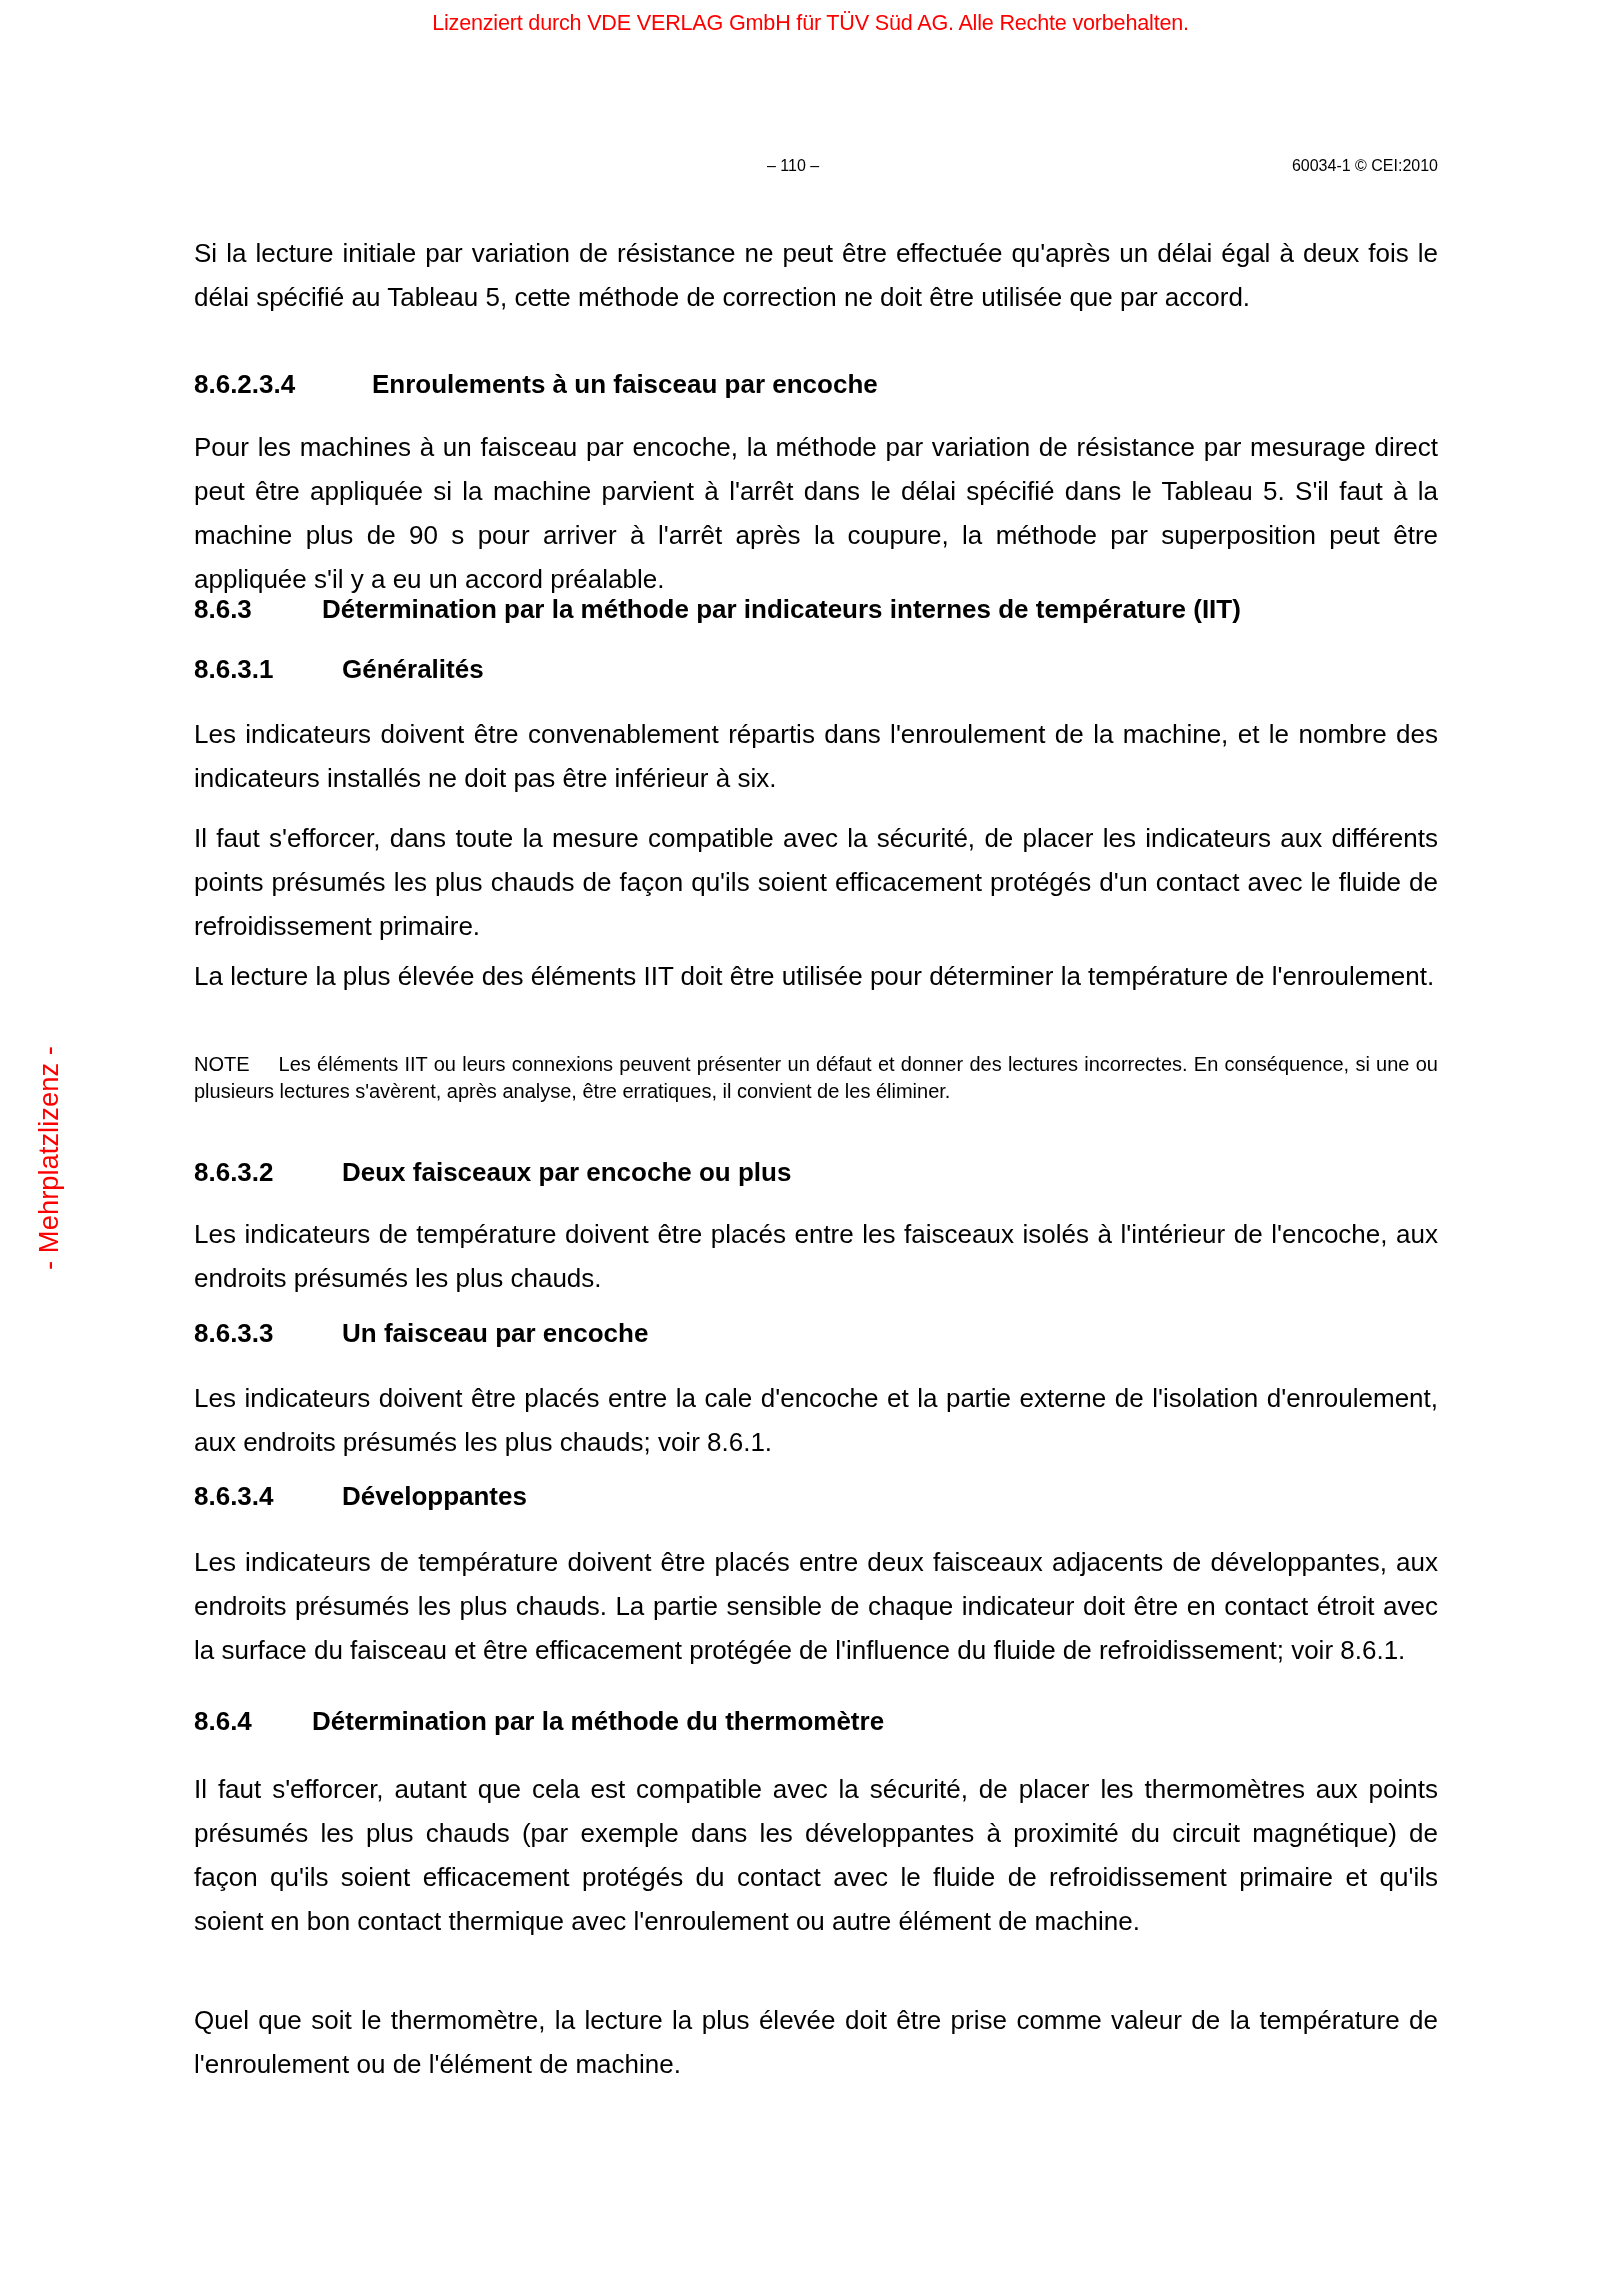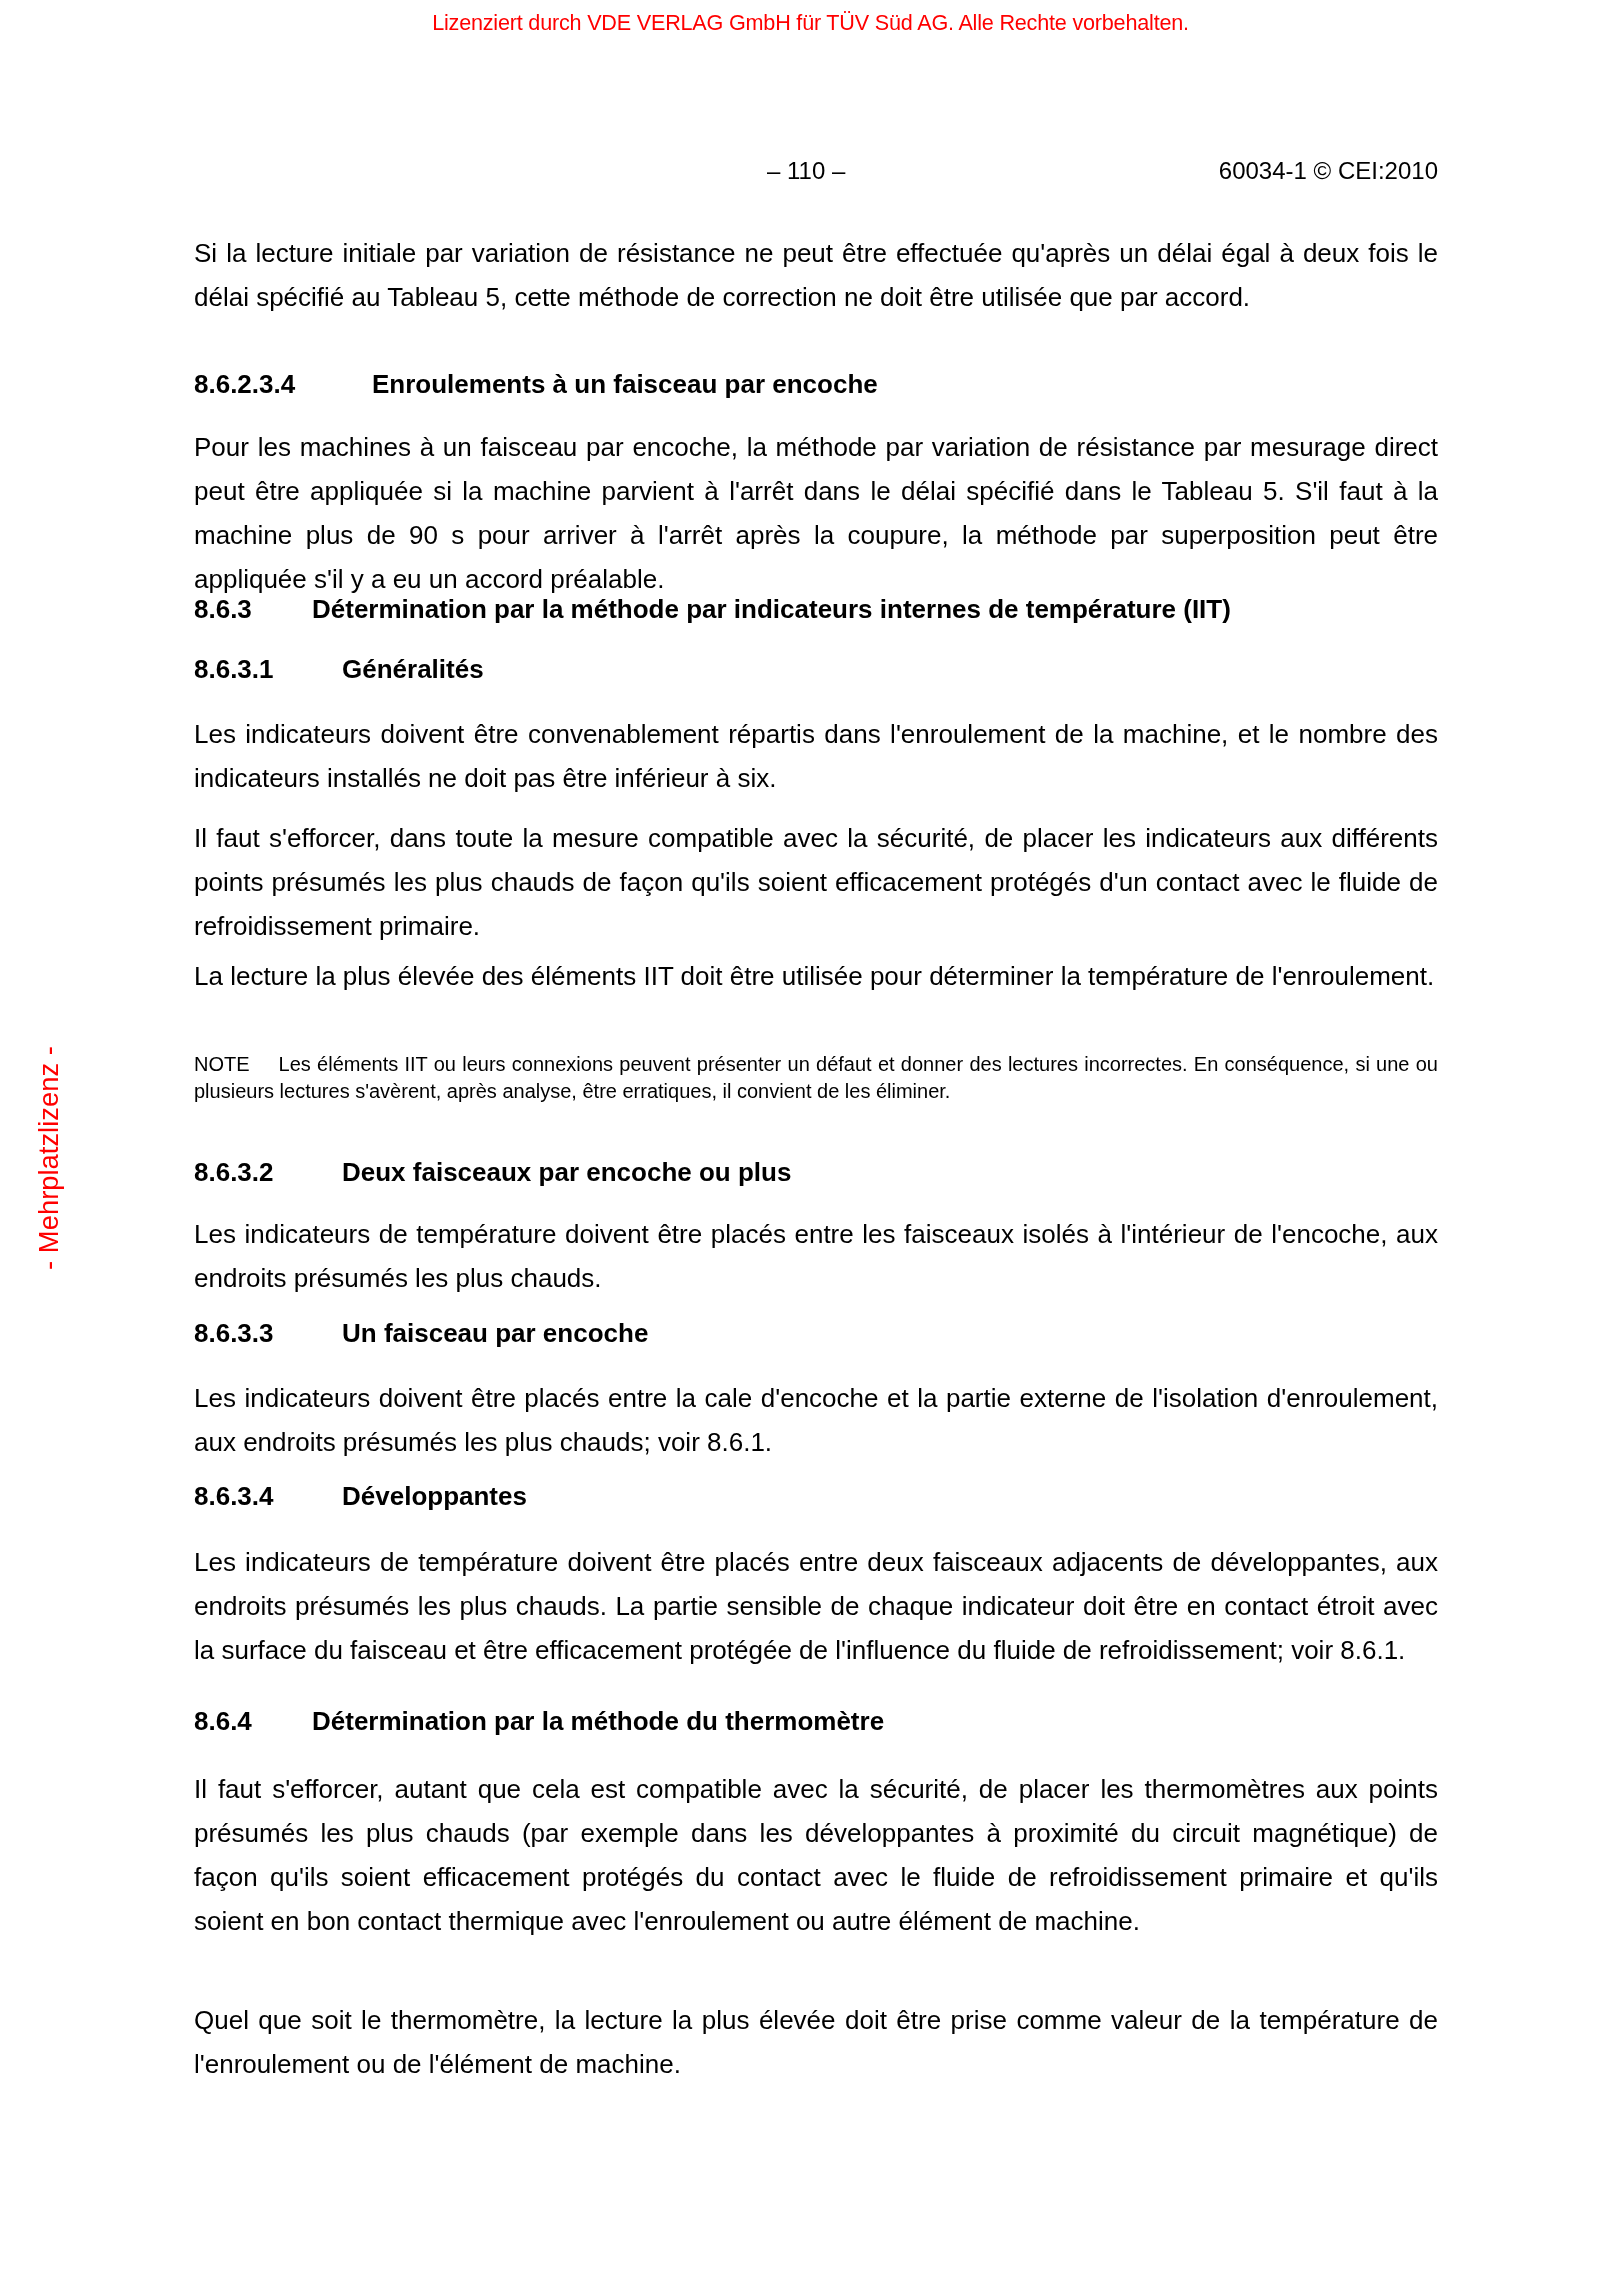--- a/index.html
+++ b/index.html
@@ -2,21 +2,21 @@
 <html><head>
 <meta charset="utf-8">
 <style>
   html, body { margin: 0; padding: 0; background: #ffffff; }
   body { width: 1621px; height: 2293px; position: relative; overflow: hidden;
          font-family: "Liberation Sans", sans-serif; color: #000; }
   .license { position: absolute; top: 9.8px; left: 0; width: 1621px; text-align: center;
              color: #ff0000; font-size: 21.6px; font-family: "Liberation Sans", sans-serif; letter-spacing: -0.2px; }
   .side { position: absolute; left: 49px; top: 1158px; transform: translate(-50%, -50%) rotate(-90deg);
           white-space: nowrap; color: #ff0000; font-size: 27.4px; font-family: "Liberation Sans", sans-serif; }
-  .header { position: absolute; top: 157px; left: 194px; width: 1244px; height: 33px; font-size: 24px; }
+  .header { position: absolute; top: 157px; left: 194px; width: 1244px; height: 33px; font-size: 16px; }
   .page-no { position: absolute; left: 573px; top: 0; }
   .std-ref { position: absolute; right: 0; top: 0; }
   .blk { position: absolute; left: 194px; width: 1244px; }
   .p { font-size: 26px; line-height: 44px; text-align: justify; text-align-last: left; }
   .note { font-size: 20px; line-height: 26.5px; text-align: justify; text-align-last: left; }
   .note-label { margin-right: 29px; }
   .h { font-size: 26px; font-weight: bold; line-height: 31px; white-space: nowrap; }
   .h .num { position: absolute; left: 0; top: 0; }
   .h .ttl { position: absolute; top: 0; }
 </style>
@@ -35,21 +35,21 @@
 
 <div class="blk h" style="top:369px;">
   <span class="num">8.6.2.3.4</span>
   <span class="ttl" style="left:178px;">Enroulements à un faisceau par encoche</span>
 </div>
 
 <div class="blk p" style="top:425px;">Pour les machines à un faisceau par encoche, la méthode par variation de résistance par mesurage direct peut être appliquée si la machine parvient à l'arrêt dans le délai spécifié dans le Tableau 5. S'il faut à la machine plus de 90 s pour arriver à l'arrêt après la coupure, la méthode par superposition peut être appliquée s'il y a eu un accord préalable.</div>
 
 <div class="blk h" style="top:594px;">
   <span class="num">8.6.3</span>
-  <span class="ttl" style="left:118px;">Détermination par la méthode par indicateurs internes de température (IIT)</span>
+  <span class="ttl" style="left:128px;">Détermination par la méthode par indicateurs internes de température (IIT)</span>
 </div>
 
 <div class="blk h" style="top:654px;">
   <span class="num">8.6.3.1</span>
   <span class="ttl" style="left:148px;">Généralités</span>
 </div>
 
 <div class="blk p" style="top:712px;">Les indicateurs doivent être convenablement répartis dans l'enroulement de la machine, et le nombre des indicateurs installés ne doit pas être inférieur à six.</div>
 
 <div class="blk p" style="top:816px;">Il faut s'efforcer, dans toute la mesure compatible avec la sécurité, de placer les indicateurs aux différents points présumés les plus chauds de façon qu'ils soient efficacement protégés d'un contact avec le fluide de refroidissement primaire.</div>

